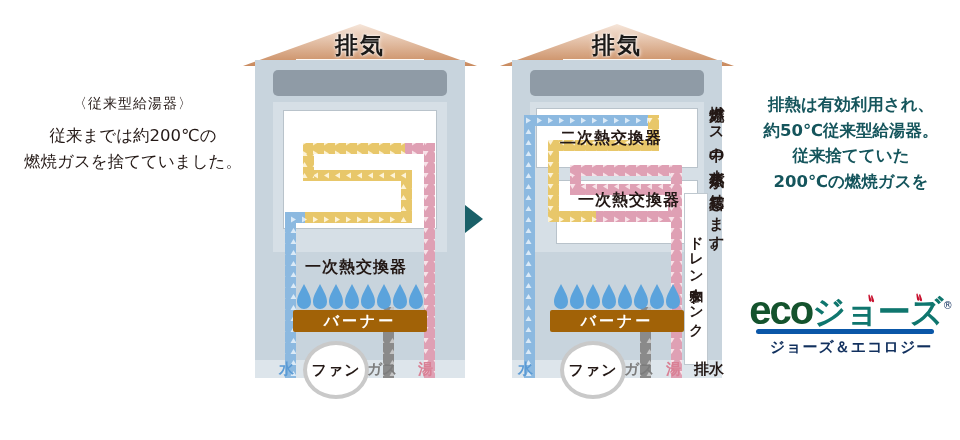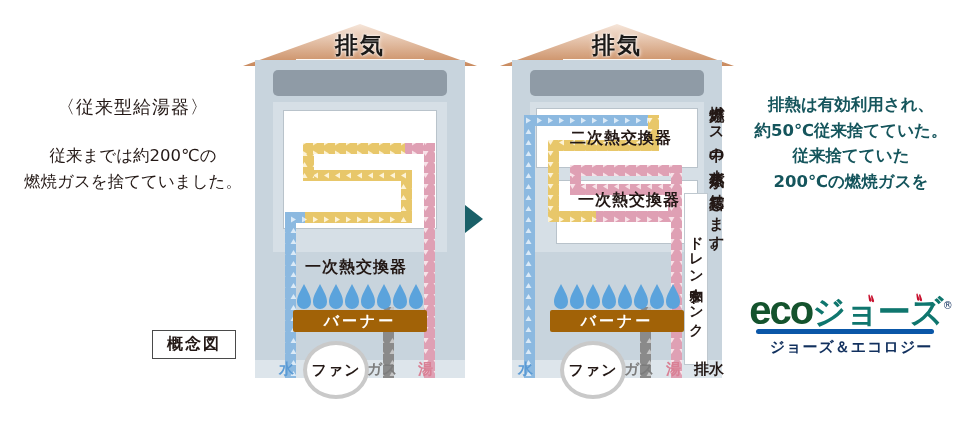--- a/index.html
+++ b/index.html
@@ -5,21 +5,21 @@
   html,body{margin:0;padding:0;}
   body{
     width:960px;height:440px;background:#ffffff;
     font-family:"DejaVu Sans","Liberation Sans",sans-serif;
     overflow:hidden;position:relative;
   }
   .stage{position:absolute;left:0;top:0;width:960px;height:440px;}
 
   
   .left-caption{position:absolute;left:18px;top:95px;width:230px;text-align:center;color:#231815;}
-  .left-caption .title{font-size:18px;letter-spacing:1px;margin-bottom:24px;white-space:nowrap;}
+  .left-caption .title{font-size:14px;letter-spacing:1px;margin-bottom:10px;white-space:nowrap;}
   .left-caption .body{font-size:16.5px;line-height:1.55;}
 
   
   .right-caption{position:absolute;left:742px;top:92px;width:218px;text-align:center;color:#15555c;
                  font-size:16.5px;line-height:1.55;font-weight:600;}
 
   
   .logo{position:absolute;left:748px;top:288px;width:206px;text-align:center;}
   .logo-main{position:relative;height:52px;}
   .logo-eco{font-size:40px;font-weight:700;color:#14532d;letter-spacing:-2px;
@@ -82,38 +82,37 @@
   <div class="left-caption">
     <div class="title">〈従来型給湯器〉</div>
     <div class="body">
       <div>従来までは約200℃の</div>
       <div>燃焼ガスを捨てていました。</div>
     </div>
   </div>
 
   <div class="right-caption">
     <div>排熱は有効利用され、</div>
-    <div>約50℃従来捨てていた。</div>
+    <div>約50℃従来型給湯器。</div>
     <div>従来捨てていた</div>
     <div>200℃の燃焼ガスを</div>
   </div>
 
   <div class="logo">
     <div class="logo-main">
       <span class="logo-eco">eco</span><span class="logo-jo">ジョーズ</span><span class="logo-r">®</span>
       <span class="steam" style="left:120px;top:-4px;">〟</span>
       <span class="steam" style="left:168px;top:-5px;">〟</span>
       <div class="logo-underline"></div>
     </div>
     <div class="logo-sub">ジョーズ＆エコロジー</div>
   </div>
 
   <div class="center-arrow"></div>
 
-  <div class="gainen">概念図</div>
 
   <div class="unit" id="unit-left" style="left:255px;">
 
     <svg class="roof-shape" style="left:-12px;top:-36px;" width="235" height="42">
       <defs>
         <linearGradient id="rg1" x1="0" y1="1" x2="0" y2="0">
           <stop offset="0%" stop-color="#c98a5e"></stop>
           <stop offset="100%" stop-color="#f6e6da"></stop>
         </linearGradient>
       </defs>
@@ -291,21 +290,21 @@
       <rect x="156" y="124" width="11" height="38" fill="url(#r2-chvD-p)"></rect>
       <rect x="58" y="124" width="109" height="11" fill="url(#r2-chvL-p)"></rect>
       <rect x="58" y="105" width="11" height="30" fill="url(#r2-chvD-p)"></rect>
       <rect x="58" y="105" width="112" height="11" fill="url(#r2-chvR-p)"></rect>
 
       <rect x="159" y="105" width="11" height="213" fill="url(#r2-chvD-p)"></rect>
 
       <rect x="128" y="247" width="11" height="71" fill="url(#r2-chvU-g)"></rect>
     </svg>
 
-    <div class="hx-label" style="left:58px;top:68px;">二次熱交換器</div>
+    <div class="hx-label" style="left:48px;top:68px;">二次熱交換器</div>
     <div class="hx-label" style="left:66px;top:130px;">一次熱交換器</div>
 
     <svg class="flame" style="left:42px;top:224px;" width="126" height="26">
       <g fill="#5ba3dc">
         <path d="M7,0 C11,8 14,12 14,18 A7,7 0 0 1 0,18 C0,12 3,8 7,0 Z" transform="translate(0,0)"></path>
         <path d="M7,0 C11,8 14,12 14,18 A7,7 0 0 1 0,18 C0,12 3,8 7,0 Z" transform="translate(16,0)"></path>
         <path d="M7,0 C11,8 14,12 14,18 A7,7 0 0 1 0,18 C0,12 3,8 7,0 Z" transform="translate(32,0)"></path>
         <path d="M7,0 C11,8 14,12 14,18 A7,7 0 0 1 0,18 C0,12 3,8 7,0 Z" transform="translate(48,0)"></path>
         <path d="M7,0 C11,8 14,12 14,18 A7,7 0 0 1 0,18 C0,12 3,8 7,0 Z" transform="translate(64,0)"></path>
         <path d="M7,0 C11,8 14,12 14,18 A7,7 0 0 1 0,18 C0,12 3,8 7,0 Z" transform="translate(80,0)"></path>

